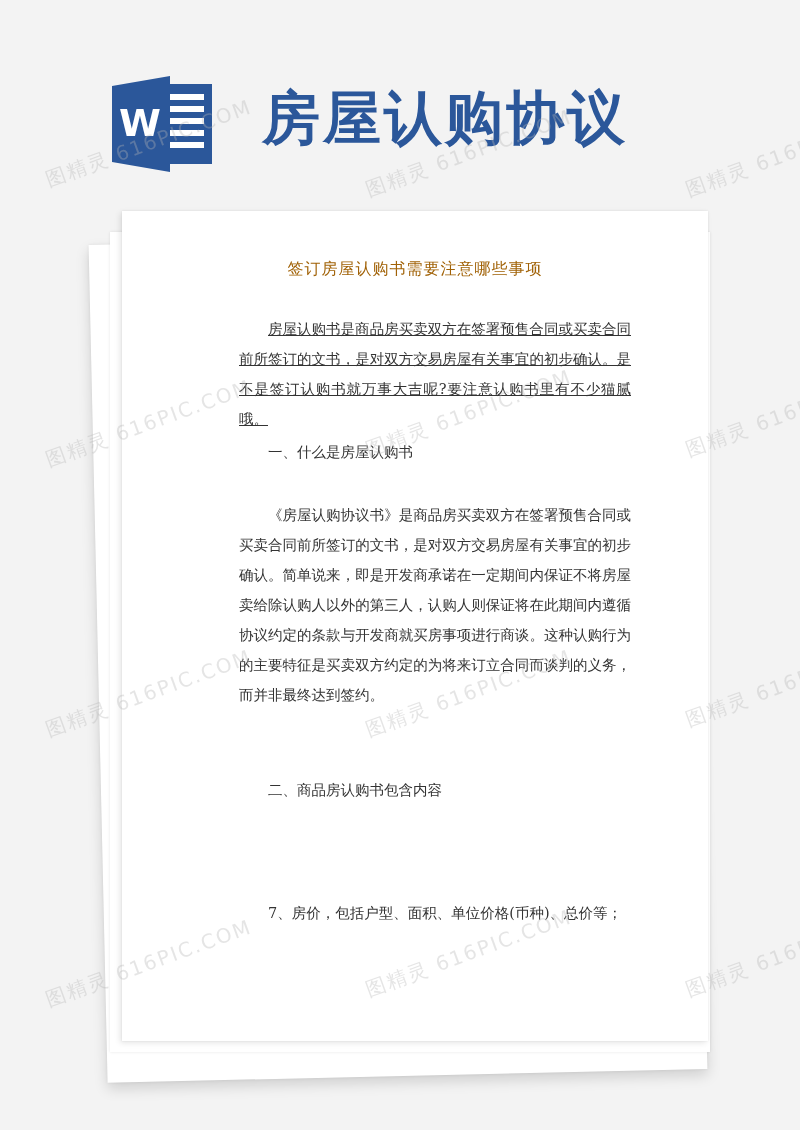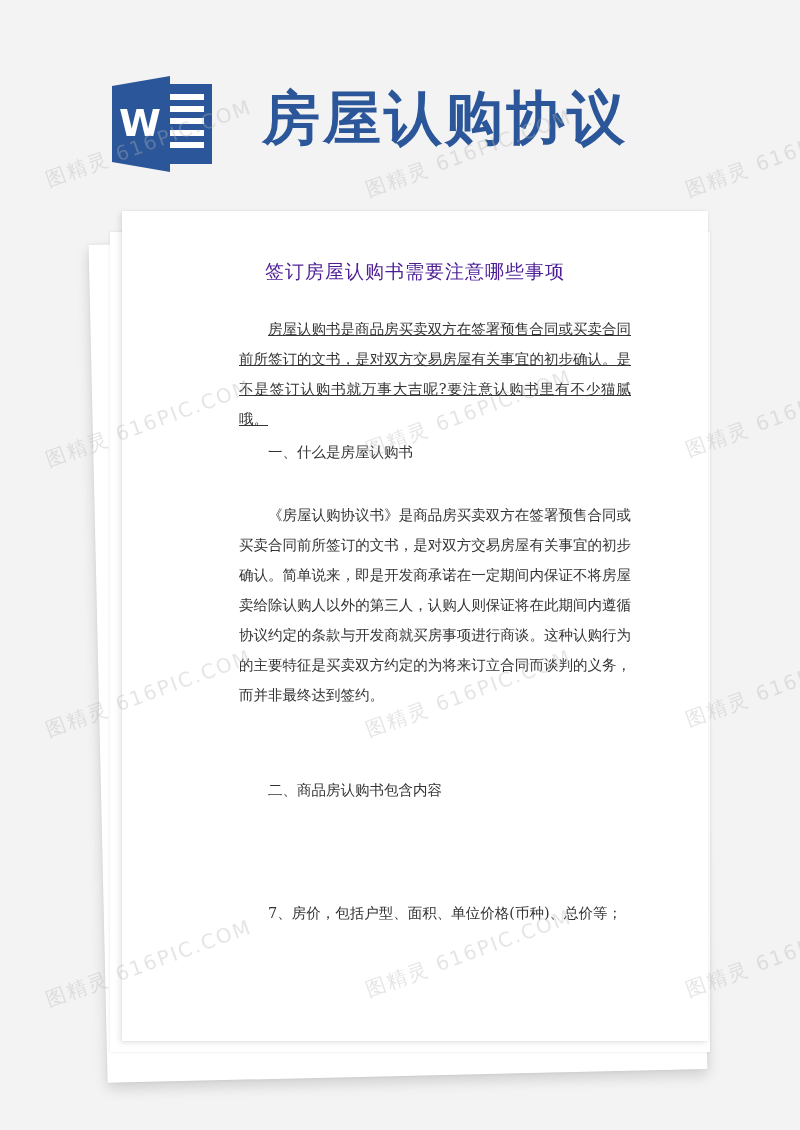--- a/index.html
+++ b/index.html
@@ -26,21 +26,21 @@
     background: #fff;
     box-shadow: 0 0 3px rgba(0,0,0,0.10);
   }
   .page {
     position: absolute; left: 122px; top: 211px; width: 586px; height: 830px;
     background: #fff;
     box-shadow: -2px 2px 6px rgba(0,0,0,0.10), 0 0 2px rgba(0,0,0,0.08);
   }
   .doc-title {
     position: absolute; left: 0; top: 48px; width: 586px; text-align: center;
-    font-size: 19px; color: #4c1d95; letter-spacing: 1px; white-space: nowrap;
+    font-size: 16px; color: #a16207; letter-spacing: 1px; white-space: nowrap;
   }
   .para {
     position: absolute; left: 117px; width: 392px;
     font-size: 14.5px; color: #333; line-height: 30px; margin: 0;
     text-align: justify; word-break: break-all;
   }
   .indent { text-indent: 2em; }
   .watermark {
     position: absolute; font-family: "DejaVu Sans", "Liberation Sans", sans-serif;
     font-size: 20px; color: rgba(180,180,180,0.35); transform: rotate(-20deg);

